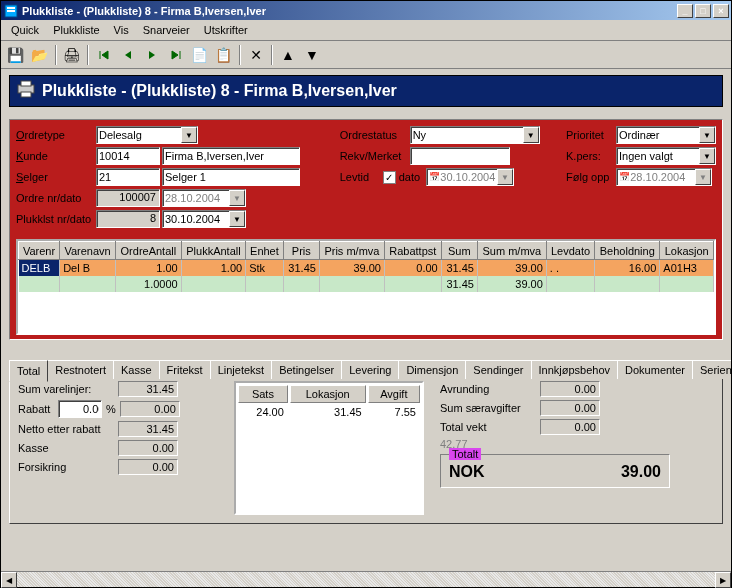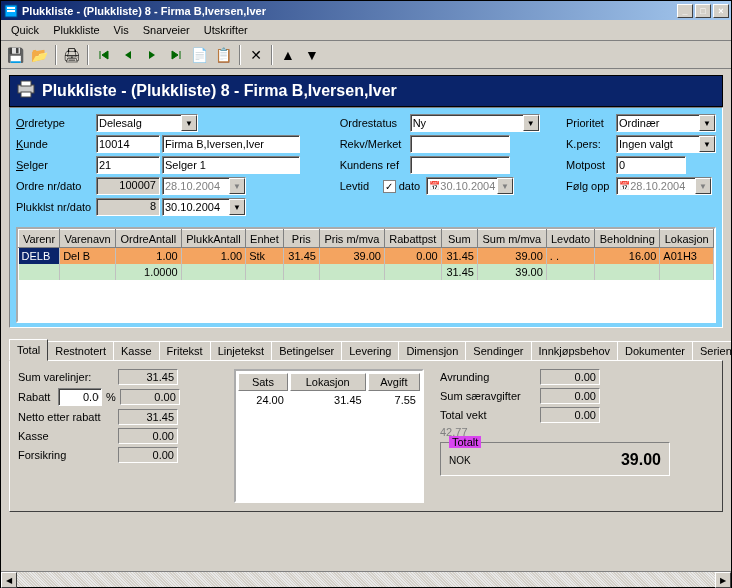--- a/index.html
+++ b/index.html
@@ -28,54 +28,54 @@
 .winbtns { display: flex; gap: 2px; }
 .winbtn { width: 16px; height: 14px; background: #d4d0c8; border: 1px solid #fff; border-right-color:#404040; border-bottom-color:#404040; font-size:9px; display:flex; align-items:center; justify-content:center; font-family: Arial; font-weight:bold; }
 .menubar { background: #d4d0c8; display: flex; padding: 2px 4px; gap: 2px; border-bottom: 1px solid #808080; }
 .menubar span { padding: 2px 6px; }
 .toolbar { background: #d4d0c8; display: flex; align-items: center; padding: 2px 4px; gap: 2px; border-bottom: 1px solid #808080; height: 28px; }
 .tbtn { width: 22px; height: 22px; display: flex; align-items: center; justify-content: center; border: 1px solid transparent; font-size: 14px; }
 .tsep { width: 2px; height: 20px; border-left: 1px solid #808080; border-right: 1px solid #fff; margin: 0 2px; }
 .content { padding: 6px 8px; }
 .bluehead { background: #0a246a; color: #fff; font-weight: bold; font-size: 16px; padding: 4px 6px; display: flex; align-items: center; border: 1px solid #000; }
 .bluehead .icon { margin-right: 6px; }
-.formarea { background: #7dd3fc; border: 1px solid #fff; border-top-color:#808080; border-left-color:#808080; padding: 6px 6px 4px 6px; margin-top: 0; }
+.formarea { background: #b91c1c; border: 1px solid #fff; border-top-color:#808080; border-left-color:#808080; padding: 6px 6px 4px 6px; margin-top: 12px; }
 .formrow { display: flex; align-items: center; margin-bottom: 3px; }
 .lbl { width: 80px; }
 .lbl u { text-decoration: underline; }
 .inp, .sel, .inpro, .combo {
   background: #fff; border: 1px solid #808080; border-right-color:#fff; border-bottom-color:#fff; box-shadow: inset 1px 1px 0 #404040; height: 18px; padding: 1px 2px; font-family: inherit; font-size: 11px;
 }
 .inpro { background: #d4d0c8; text-align:right; padding-right:3px; }
 .combo { display:flex; align-items:center; position:relative; }
 .combo .cbtn { position:absolute; right:0; top:0; width:16px; height:100%; background:#d4d0c8; border:1px solid #fff; border-right-color:#404040; border-bottom-color:#404040; display:flex; align-items:center; justify-content:center; font-size:8px; }
 .col2 { margin-left: 22px; }
 .col3 { margin-left: 22px; }
 .gridwrap { border: 2px inset #fff; background: #fff; margin-top: 8px; height: 96px; overflow: hidden; }
 .grid { width: 100%; border-collapse: collapse; font-size: 11px; }
 .grid th { background: #d4d0c8; border: 1px solid #808080; border-top-color:#fff; border-left-color:#fff; padding: 2px 3px; font-weight: normal; text-align: center; height:18px; white-space:nowrap; }
 .grid td { padding: 1px 3px; border-right: 1px solid #c0c0c0; height:16px; white-space:nowrap; }
 .grid tr.rowsel td { background: #f4a460; }
 .grid tr.rowsel td:first-child { background:#0a246a; color:#fff; }
 .grid tr.rowsum td { background: #c8e8c8; }
 .num { text-align: right; }
 .tabpanel { margin-top: 10px; }
-.tabstrip { display: flex; align-items: center; position: relative; top:1px; z-index:2; }
+.tabstrip { display: flex; align-items: flex-start; position: relative; top:10px; z-index:2; }
 .tab { background:#d4d0c8; border:1px solid #fff; border-bottom:none; border-right-color:#404040; padding:3px 7px; font-size:11px; position:relative; margin-right:-1px; }
 .tab.active { border-bottom:1px solid #d4d0c8; padding-top:4px; padding-bottom:4px; z-index:3; }
 .tabbody { background:#d4d0c8; border:1px solid #fff; border-right-color:#404040; border-bottom-color:#404040; padding:8px; position:relative; z-index:1; }
 .sumrow { display:flex; align-items:center; margin-bottom:3px; }
 .sumlbl { width: 100px; }
 .sumval { width: 60px; text-align:right; background:#d4d0c8; border:1px solid #808080; border-right-color:#fff; border-bottom-color:#fff; padding:1px 3px; height:16px; }
 .minitbl { border:2px inset #fff; background:#fff; width:190px; }
 .minitbl th { background:#d4d0c8; border:1px solid #808080; border-top-color:#fff; border-left-color:#fff; font-weight:normal; padding:2px 4px; font-size:11px; }
 .minitbl td { padding:1px 4px; text-align:right; font-size:11px; }
 .fieldset { border:1px solid #808080; border-right-color:#fff; border-bottom-color:#fff; padding:4px 8px 6px 8px; margin-top:4px; }
 .fieldset .leg { position:relative; top:-11px; background:#d946ef; padding:0 3px; display:inline-block; }
-.totlbl { font-size:10px; font-weight:normal; }
+.totlbl { font-size:16px; font-weight:bold; }
 .totval { font-size:16px; font-weight:bold; text-align:right; }
 .hscroll { position:absolute; bottom:1px; left:1px; right:1px; height:16px; background:#d4d0c8; display:flex; border-top:1px solid #808080; }
 .hscroll .sbtn { width:16px; height:16px; background:#d4d0c8; border:1px solid #fff; border-right-color:#404040; border-bottom-color:#404040; display:flex; align-items:center; justify-content:center; font-size:8px; }
 .hscroll .strack { flex:1; background: repeating-linear-gradient(45deg,#d4d0c8,#d4d0c8 1px,#e8e8e8 1px,#e8e8e8 2px); }
 .gray { color:#808080; }
 .chk { width:13px; height:13px; background:#fff; border:1px solid #808080; display:inline-flex; align-items:center; justify-content:center; font-size:10px; margin:0 3px; }
 </style>
 </head>
 <body>
 
@@ -196,24 +196,20 @@
         <div class="combo" style="width:130px">
               <span>Ny</span>
               <span class="cbtn">▼</span>
             </div>
       </div>
       <div class="formrow">
         <span class="lbl" style="width:70px">Rekv/Merket</span>
         <input class="inp" style="width: 100px;">
       </div>
       <div class="formrow">
-        <span class="lbl" style="width:70px">Kundens ref</span>
-        <input class="inp" style="width: 100px;">
-      </div>
-      <div class="formrow">
         <span class="lbl" style="width:40px">Levtid</span>
         <span class="chk">✓</span>
         <span>dato</span>
         <div class="combo gray" style="width:88px;margin-left:6px">
               <span style="font-size:9px">📅</span>
               <span>30.10.2004</span>
               <span class="cbtn">▼</span>
             </div>
       </div>
     </div>
@@ -225,24 +221,20 @@
               <span>Ordinær</span>
               <span class="cbtn">▼</span>
             </div>
       </div>
       <div class="formrow">
         <span class="lbl" style="width:50px">K.pers:</span>
         <div class="combo" style="flex:1">
               <span>Ingen valgt</span>
               <span class="cbtn">▼</span>
             </div>
-      </div>
-      <div class="formrow">
-        <span class="lbl" style="width:50px">Motpost</span>
-        <input class="inp" style="width: 70px;" value="0">
       </div>
       <div class="formrow">
         <span class="lbl" style="width:50px">Følg opp</span>
         <div class="combo gray" style="width:96px">
               <span style="font-size:9px">📅</span>
               <span>28.10.2004</span>
               <span class="cbtn">▼</span>
             </div>
       </div>
     </div>

